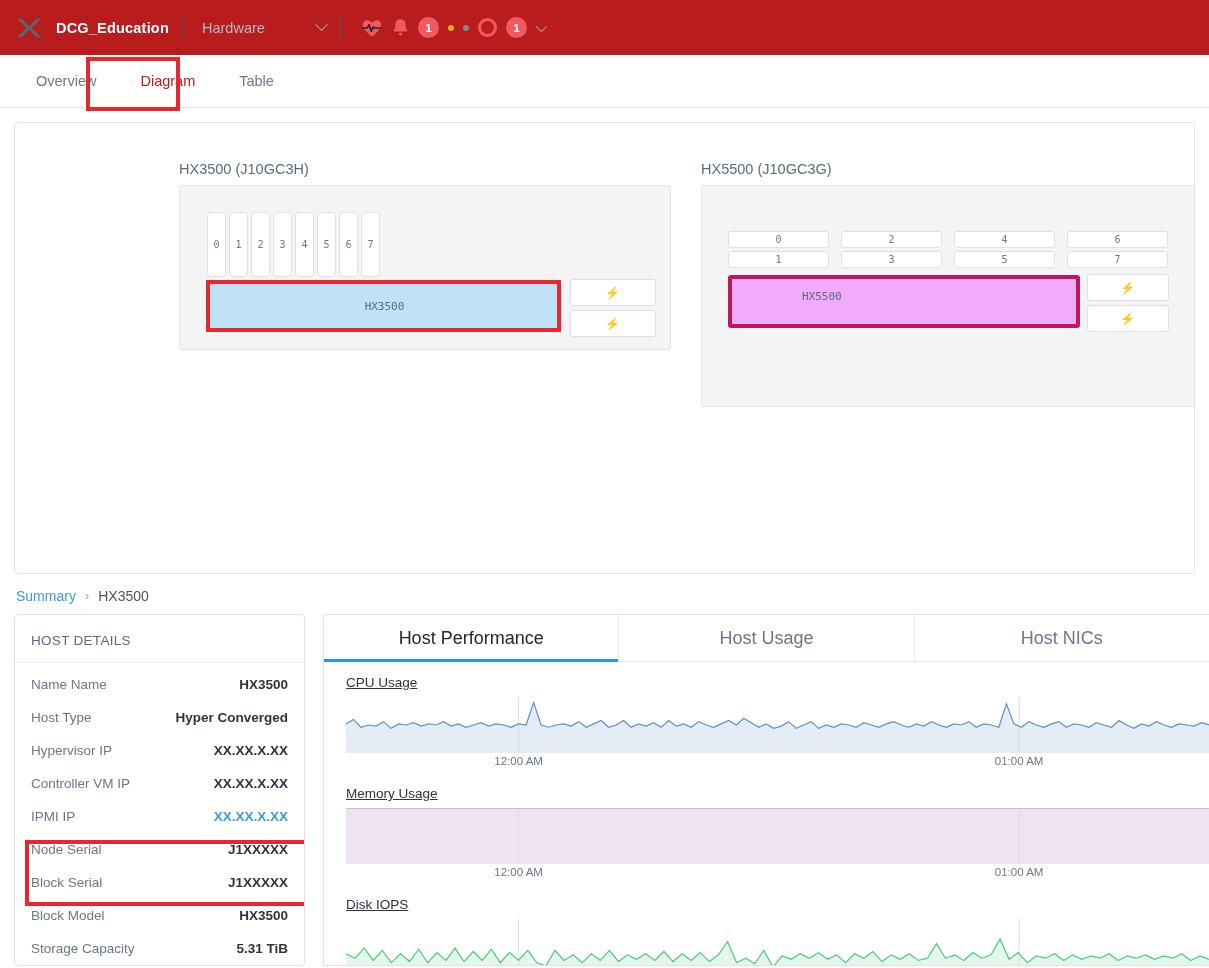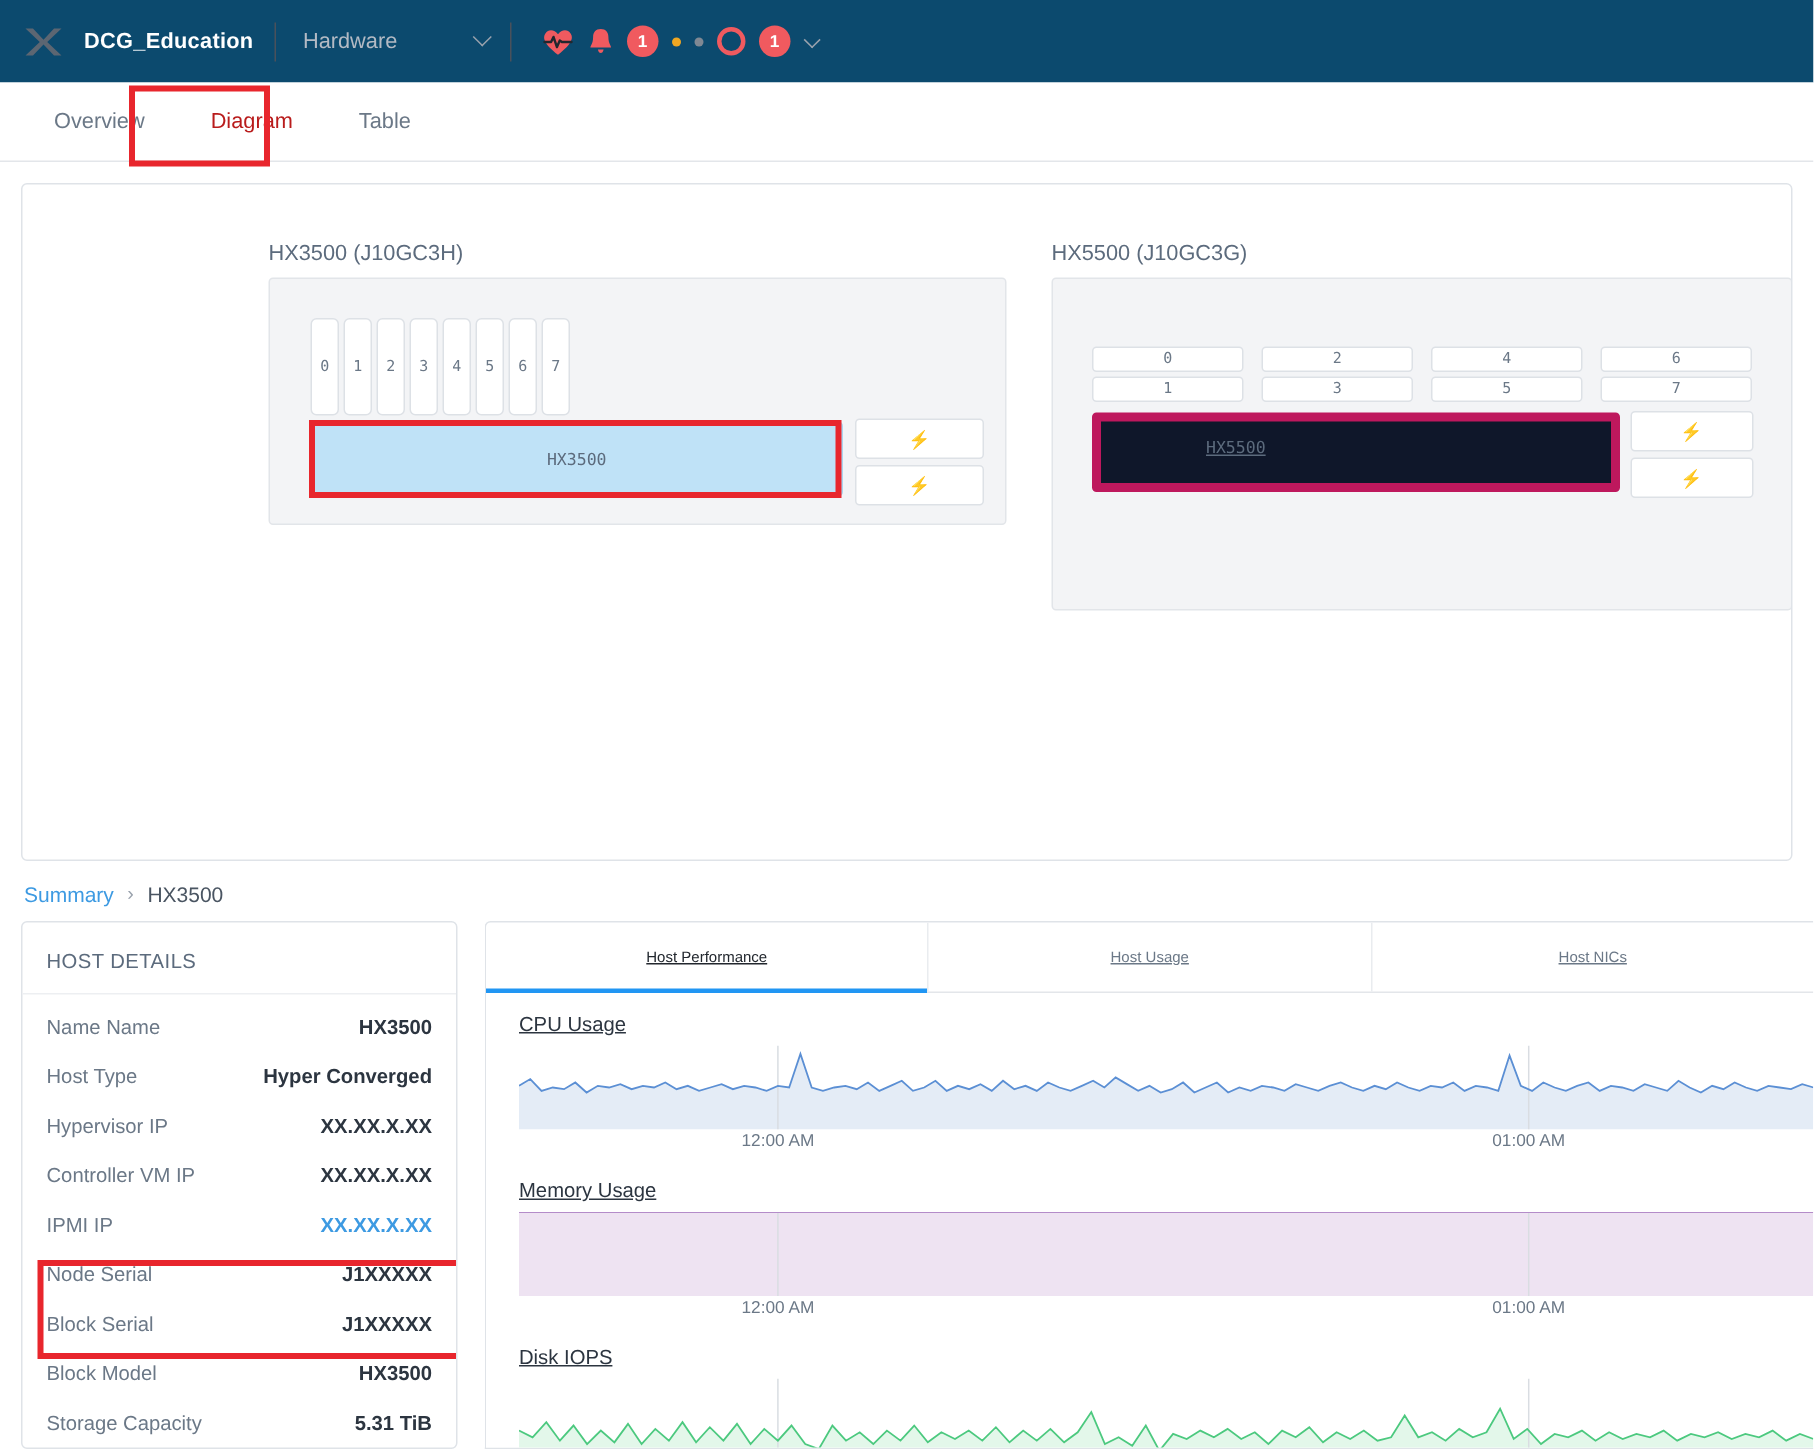--- a/index.html
+++ b/index.html
@@ -5,21 +5,21 @@
   * { box-sizing: border-box; margin: 0; padding: 0; }
   html, body {
     width: 1209px; height: 968px;
     background: #ffffff;
     font-family: "Liberation Sans", sans-serif;
     overflow: hidden;
   }
 
   
   .topbar {
-    height: 55px; background: #0c4a6e;
+    height: 55px; background: #b91c1c;
     display: flex; align-items: center; padding: 0 14px;
     position: relative;
   }
   .logo-x { width: 30px; height: 26px; display:block; margin-right: 12px; }
   .app-title {
     color: #ffffff; font-size: 14.5px; font-weight: bold;
     letter-spacing: .2px; margin-right: 14px;
   }
   .vdiv { width: 1px; height: 26px; background: #4a515b; }
   .entity-select {
@@ -81,21 +81,21 @@
     height: 17px; background: #fff; border: 1px solid #dde1e6; border-radius: 3px;
     display:flex; align-items:center; justify-content:center;
     font-family: "DejaVu Sans Mono", monospace; font-size: 10px; color: #6b7887;
   }
   .node-bar {
     position: absolute; display:flex; align-items:center; justify-content:center;
     font-family: "DejaVu Sans Mono", monospace; font-size: 11px; color: #5c6b7d;
     border-radius: 3px;
   }
   .node-bar.selected { background: #bfe2f7; border: 1px solid #a9d6f0; }
-  .node-bar.plain { background: #0f172a; border: 6px solid #be185d; text-decoration: underline; }
+  .node-bar.plain { background: #f0abfc; border: 4px solid #be185d; }
   .psu {
     position: absolute; background: #fff; border: 1px solid #dde1e6; border-radius: 3px;
     display:flex; align-items:center; justify-content:center;
     color: #8b96a3; font-size: 12px;
   }
 
   
   .crumbs { padding: 14px 0 10px 16px; font-size: 14px; display:flex; gap: 9px; }
   .crumb-link { color: #3d9ae2; cursor: pointer; }
   .crumb-sep { color: #9aa2ad; font-size: 13px; }
@@ -119,22 +119,22 @@
   .dval { color: #2c3540; font-weight: bold; }
   .dval.link { color: #3d9ae2; }
 
   .perf-card {
     flex: 1; border: 1px solid #dfe3e8; border-top-left-radius: 4px;
     background:#fff; overflow:hidden; border-right: none; position: relative;
   }
   .perf-tabs { display:flex; height: 47px; border-bottom: 1px solid #e3e6ea; }
   .ptab {
     flex: 1; display:flex; align-items:center; justify-content:center;
-    font-size: 10px; color: #6b7887; cursor:pointer;
-    border-right: 1px solid #e9ecef; position: relative; text-decoration: underline;
+    font-size: 18px; color: #6b7887; cursor:pointer;
+    border-right: 1px solid #e9ecef; position: relative;
   }
   .ptab.active { color: #22272e; }
   .ptab.active::after {
     content:''; position:absolute; left:0; right:0; bottom:-1px; height: 3px; background:#2196f3;
   }
   .chart-block { padding: 0 0 0 22px; }
   .chart-title { font-size: 13.5px; color: #2c3540; padding: 13px 0 7px 0; text-decoration: underline; }
   .chart-area { height: 56px; position: relative; }
   .chart-area svg { display:block; width: 100%; height: 100%; }
   .xaxis { position: relative; height: 20px; }

